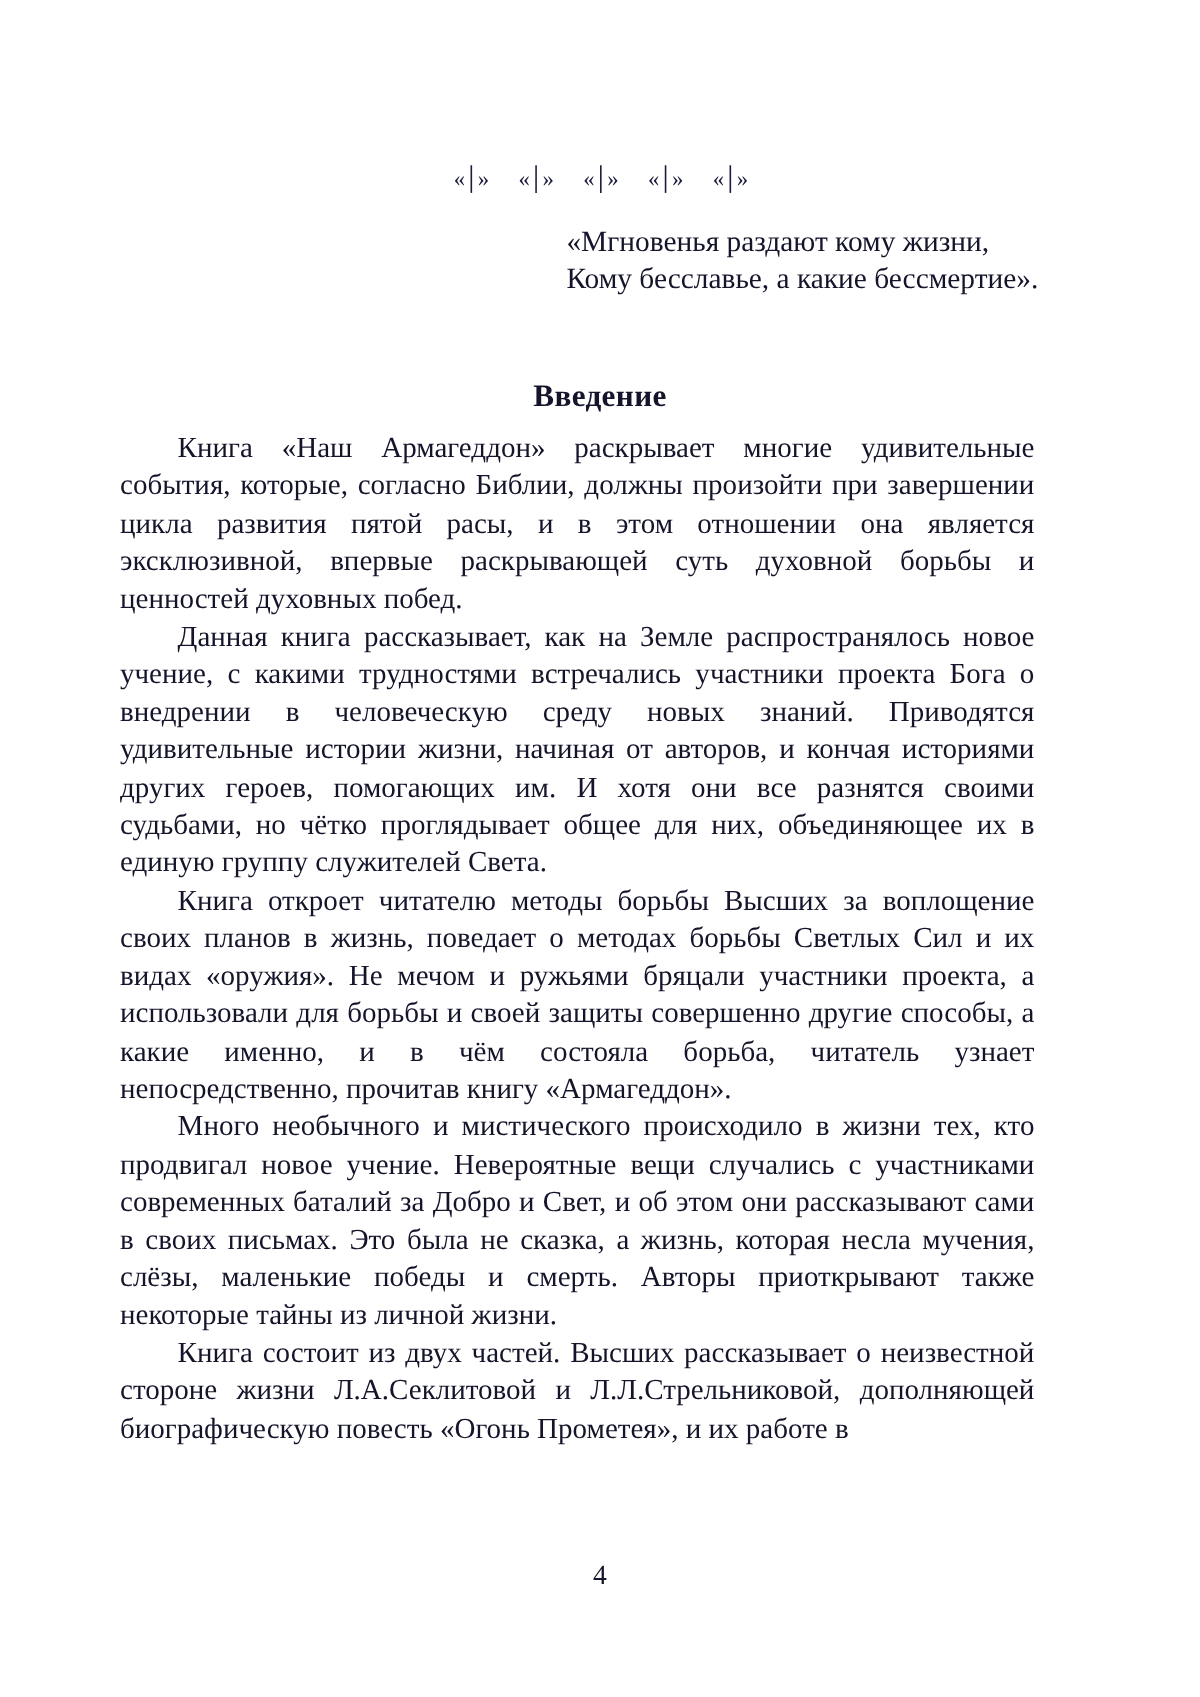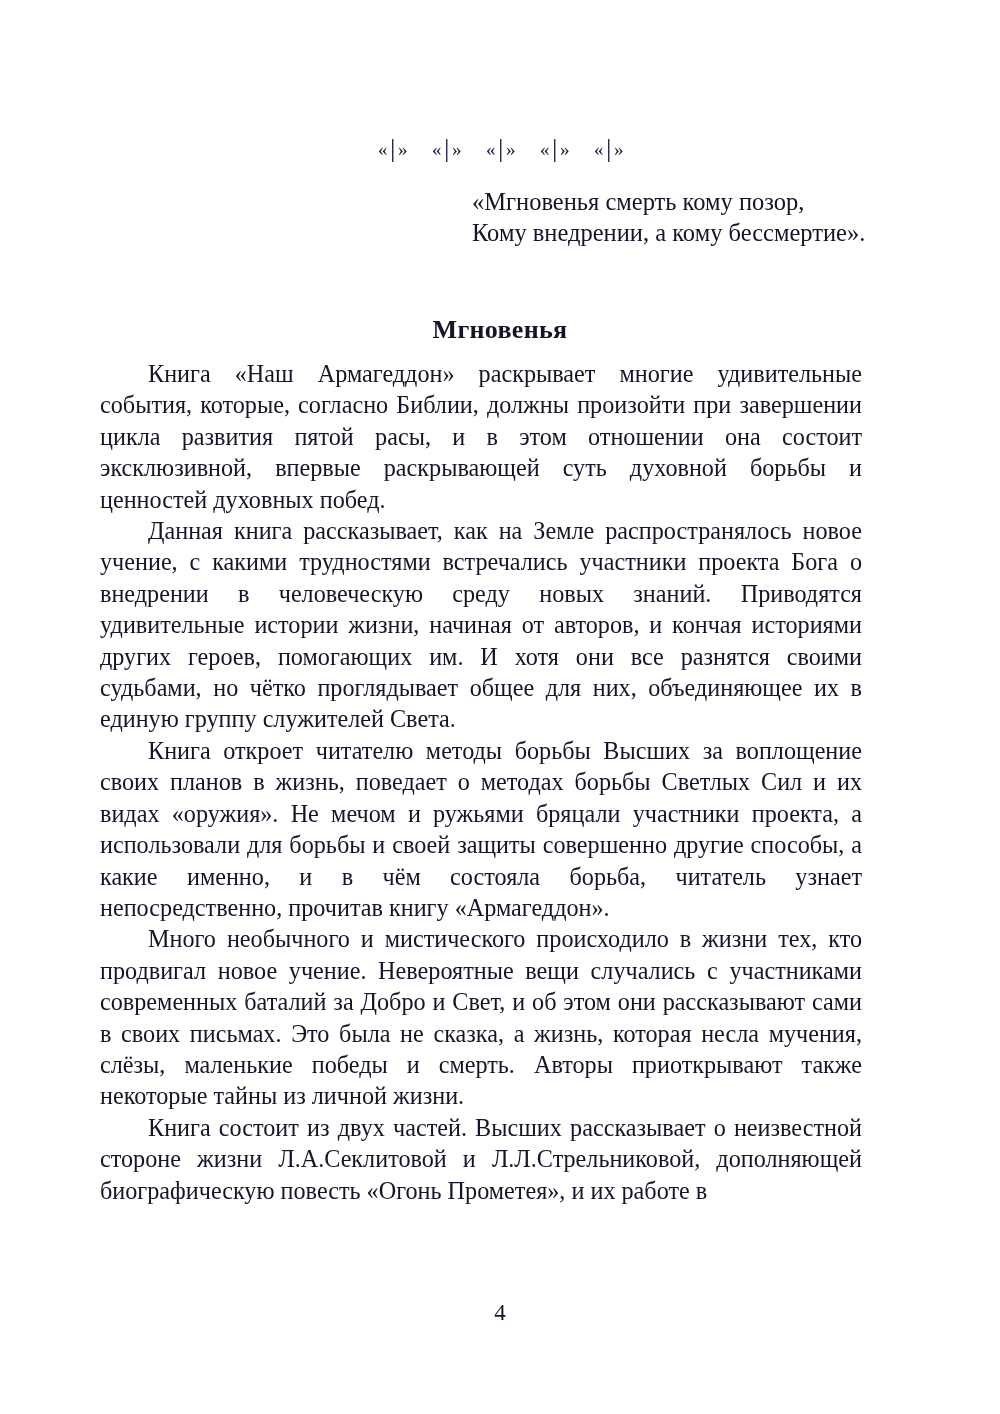--- a/index.html
+++ b/index.html
@@ -114,28 +114,28 @@
 
   <div class="ornament-row">
     <span class="ornament">«│»</span>
     <span class="ornament">«│»</span>
     <span class="ornament">«│»</span>
     <span class="ornament">«│»</span>
     <span class="ornament">«│»</span>
   </div>
 
   <div class="epigraph">
-    <span class="epigraph-line">«Мгновенья смерть кому позор,</span>
-    <span class="epigraph-line">Кому внедрении, а кому бессмертие».</span>
+    <span class="epigraph-line">«Мгновенья раздают кому жизни,</span>
+    <span class="epigraph-line">Кому бесславье, а какие бессмертие».</span>
   </div>
 
-  <h1 class="heading">Мгновенья</h1>
+  <h1 class="heading">Введение</h1>
 
   <div class="body-text">
-    <p>Книга «Наш Армагеддон» раскрывает многие удивительные события, которые, согласно Библии, должны произойти при завершении цикла развития пятой расы, и в этом отношении она состоит эксклюзивной, впервые раскрывающей суть духовной борьбы и ценностей духовных побед.</p>
+    <p>Книга «Наш Армагеддон» раскрывает многие удивительные события, которые, согласно Библии, должны произойти при завершении цикла развития пятой расы, и в этом отношении она является эксклюзивной, впервые раскрывающей суть духовной борьбы и ценностей духовных побед.</p>
     <p>Данная книга рассказывает, как на Земле распространялось новое учение, с какими трудностями встречались участники проекта Бога о внедрении в человеческую среду новых знаний. Приводятся удивительные истории жизни, начиная от авторов, и кончая историями других героев, помогающих им. И хотя они все разнятся своими судьбами, но чётко проглядывает общее для них, объединяющее их в единую группу служителей Света.</p>
     <p>Книга откроет читателю методы борьбы Высших за воплощение своих планов в жизнь, поведает о методах борьбы Светлых Сил и их видах «оружия». Не мечом и ружьями бряцали участники проекта, а использовали для борьбы и своей защиты совершенно другие способы, а какие именно, и в чём состояла борьба, читатель узнает непосредственно, прочитав книгу «Армагеддон».</p>
     <p>Много необычного и мистического происходило в жизни тех, кто продвигал новое учение. Невероятные вещи случались с участниками современных баталий за Добро и Свет, и об этом они рассказывают сами в своих письмах. Это была не сказка, а жизнь, которая несла мучения, слёзы, маленькие победы и смерть. Авторы приоткрывают также некоторые тайны из личной жизни.</p>
     <p>Книга состоит из двух частей. Высших рассказывает о неизвестной стороне жизни Л.А.Секлитовой и Л.Л.Стрельниковой, дополняющей биографическую повесть «Огонь Прометея», и их работе в</p>
   </div>
 
   <div class="folio">4</div>
 
 </div>
 

